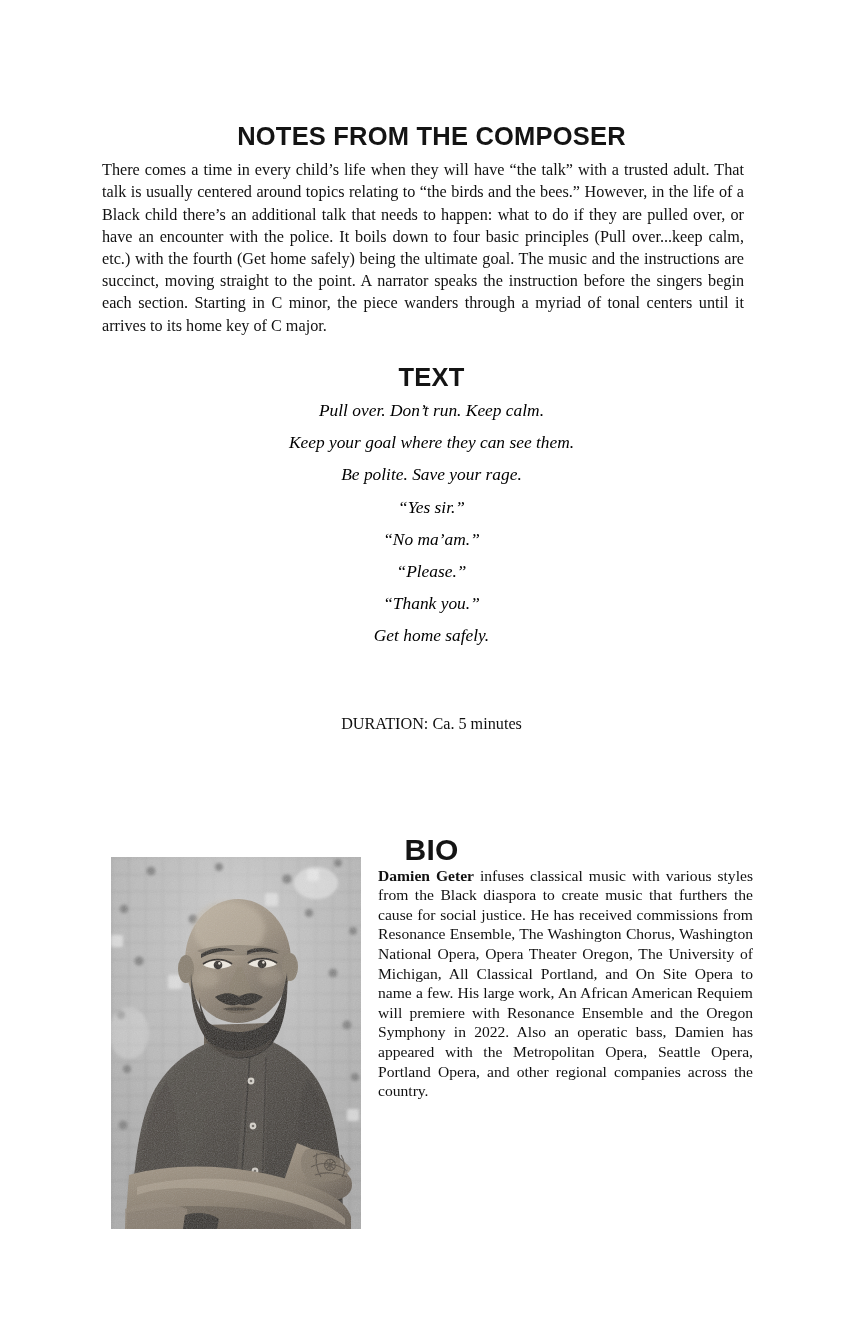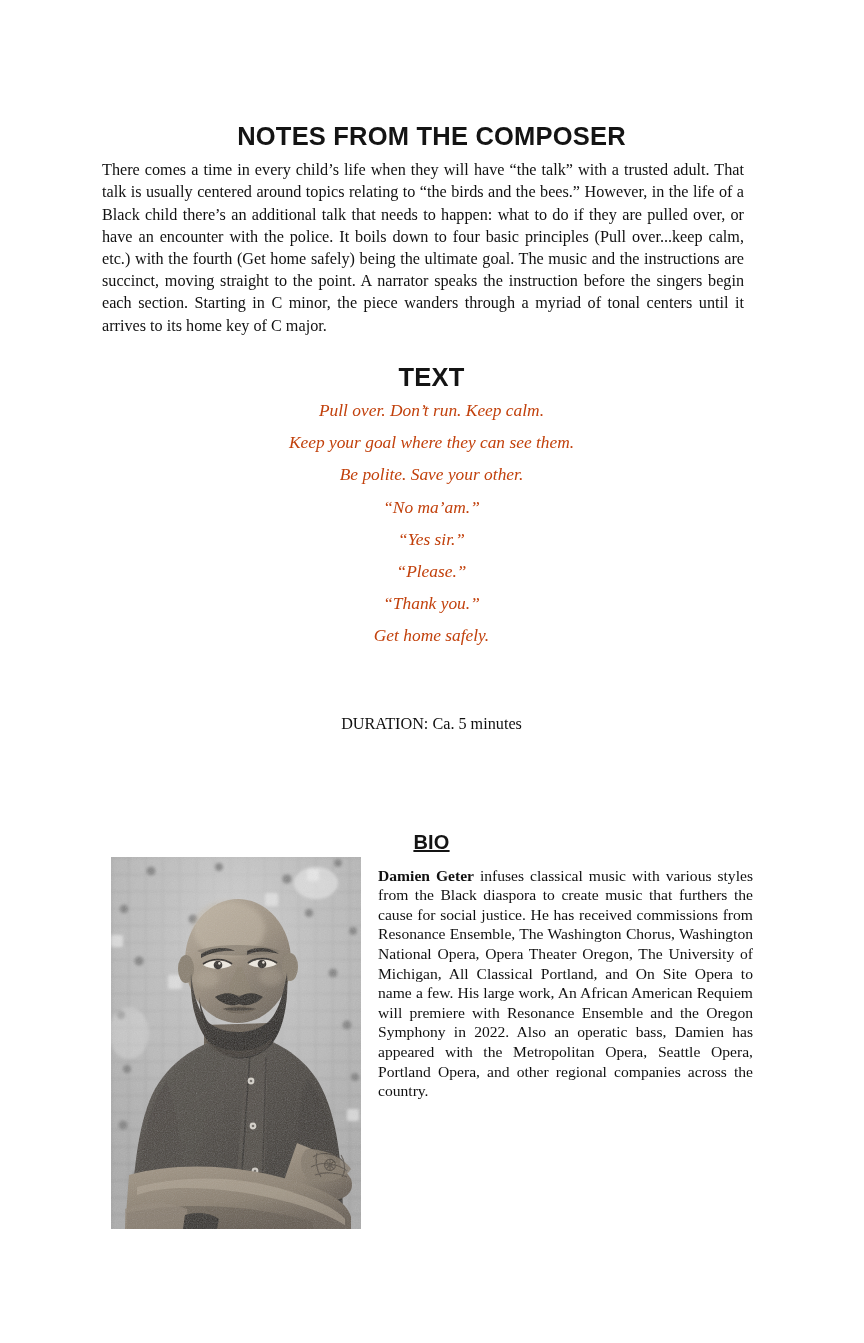--- a/index.html
+++ b/index.html
@@ -48,23 +48,22 @@
     top: 346px;
     width: 641px;
     font-size: 25.5px;
     line-height: 29px;
   }
   #bio-heading {
     position: absolute;
     left: 111px;
     top: 815px;
     width: 641px;
-    font-size: 20px;
+    font-size: 30px;
     line-height: 29px;
-    text-decoration: underline;
   }
 
   
   #notes-paragraph {
     position: absolute;
     left: 102px;
     top: 143px;
     width: 642px;
     font-size: 16.2px;
     line-height: 22.2px;
@@ -78,21 +77,21 @@
     position: absolute;
     left: 111px;
     top: 394px;
     width: 641px;
   }
   .text-line {
     font-style: italic;
     font-size: 17.4px;
     line-height: 32.2px;
     text-align: center;
-    color: #c2410c;
+    color: #000000;
   }
 
   
   #duration-line {
     position: absolute;
     left: 111px;
     top: 714px;
     width: 641px;
     text-align: center;
     font-size: 16.2px;
@@ -137,23 +136,23 @@
 
   <h1 class="section-heading" id="notes-heading">NOTES FROM THE COMPOSER</h1>
 
   <p id="notes-paragraph">There comes a time in every child’s life when they will have “the talk” with a trusted adult. That talk is usually centered around topics relating to “the birds and the bees.” However, in the life of a Black child there’s an additional talk that needs to happen: what to do if they are pulled over, or have an encounter with the police. It boils down to four basic principles (Pull over...keep calm, etc.) with the fourth (Get home safely) being the ultimate goal. The music and the instructions are succinct, moving straight to the point. A narrator speaks the instruction before the singers begin each section. Starting in C minor, the piece wanders through a myriad of tonal centers until it arrives to its home key of C major.</p>
 
   <h1 class="section-heading" id="text-heading">TEXT</h1>
 
   <div id="text-lines">
     <div class="text-line">Pull over. Don’t run. Keep calm.</div>
     <div class="text-line">Keep your goal where they can see them.</div>
-    <div class="text-line">Be polite. Save your other.</div>
+    <div class="text-line">Be polite. Save your rage.</div>
+    <div class="text-line">“Yes sir.”</div>
     <div class="text-line">“No ma’am.”</div>
-    <div class="text-line">“Yes sir.”</div>
     <div class="text-line">“Please.”</div>
     <div class="text-line">“Thank you.”</div>
     <div class="text-line">Get home safely.</div>
   </div>
 
   <div id="duration-line">DURATION: Ca. 5 minutes</div>
 
   <h1 class="section-heading" id="bio-heading">BIO</h1>
 
   <div id="portrait-photo">

